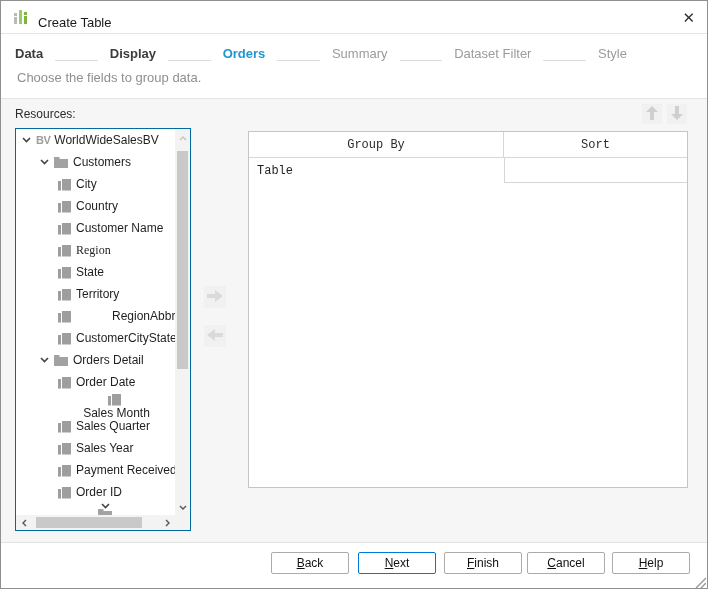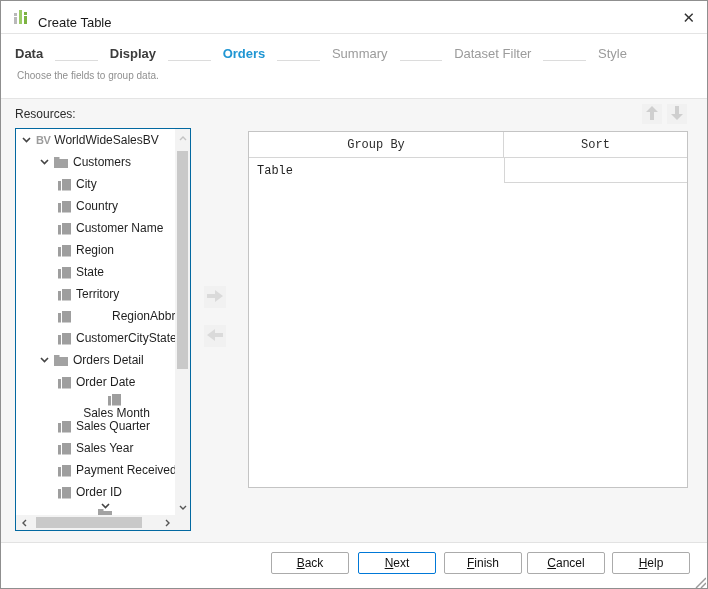--- a/index.html
+++ b/index.html
@@ -16,21 +16,21 @@
 
   .hr { position:absolute; left:0; right:0; height:1px; background:#e4e4e4; }
   #hr1 { top:32px; } #hr2 { top:97px; }
 
   .steps { position:absolute; left:0; top:38px; right:0; height:22px; display:flex; align-items:flex-end; padding:0 80px 0 14px; }
   .step { font-size:13px; font-weight:bold; color:#3c3c3c; white-space:nowrap; cursor:default; }
   .step.active { color:var(--accent); }
   .step.upcoming { color:#9b9b9b; font-weight:normal; }
   .sep { flex:1; height:1px; background:#dcdcdc; margin:0 12px; }
 
-  .subtitle { position:absolute; left:16px; top:69px; font-size:10px; color:#8f8f8f; }
+  .subtitle { position:absolute; left:16px; top:69px; font-size:13px; color:#8f8f8f; }
 
   .content-bg { position:absolute; left:0; top:98px; width:708px; height:443px; background:#f6f6f6; }
 
   .resources-label { position:absolute; left:14px; top:106px; font-size:12px; color:#2b2b2b; }
 
   .tree-box { position:absolute; left:14px; top:127px; width:176px; height:403px; background:#fff; border:1px solid #0369a1; }
   .tree-viewport { position:absolute; left:0; top:0; right:15px; bottom:15px; overflow:hidden; }
   .tree-row { height:22px; display:flex; align-items:center; font-size:12px; color:#1f1f1f; white-space:nowrap; cursor:default; }
   .chev { width:11px; margin-right:3px; display:flex; align-items:center; flex:none; }
   .ticon { margin-right:5px; display:flex; align-items:center; flex:none; }
@@ -156,21 +156,21 @@
         </div>
         <div class="tree-row" style="padding-left: 42px;">
           <span class="ticon">
             <svg width="13" height="13" viewBox="0 0 13 13">
               <rect x="0" y="3" width="3" height="9.5" fill="#9e9e9e"></rect>
               <rect x="4" y="1" width="9" height="11.5" fill="#9e9e9e"></rect>
             </svg>
           </span>
           <span>Customer Name</span>
         </div>
-        <div class="tree-row" style="padding-left: 42px;">
+        <div class="tree-row" style="padding-left: 42px; font-family: Liberation Serif, serif;">
           <span class="ticon">
             <svg width="13" height="13" viewBox="0 0 13 13">
               <rect x="0" y="3" width="3" height="9.5" fill="#9e9e9e"></rect>
               <rect x="4" y="1" width="9" height="11.5" fill="#9e9e9e"></rect>
             </svg>
           </span>
           <span>Region</span>
         </div>
         <div class="tree-row" style="padding-left: 42px;">
           <span class="ticon">

